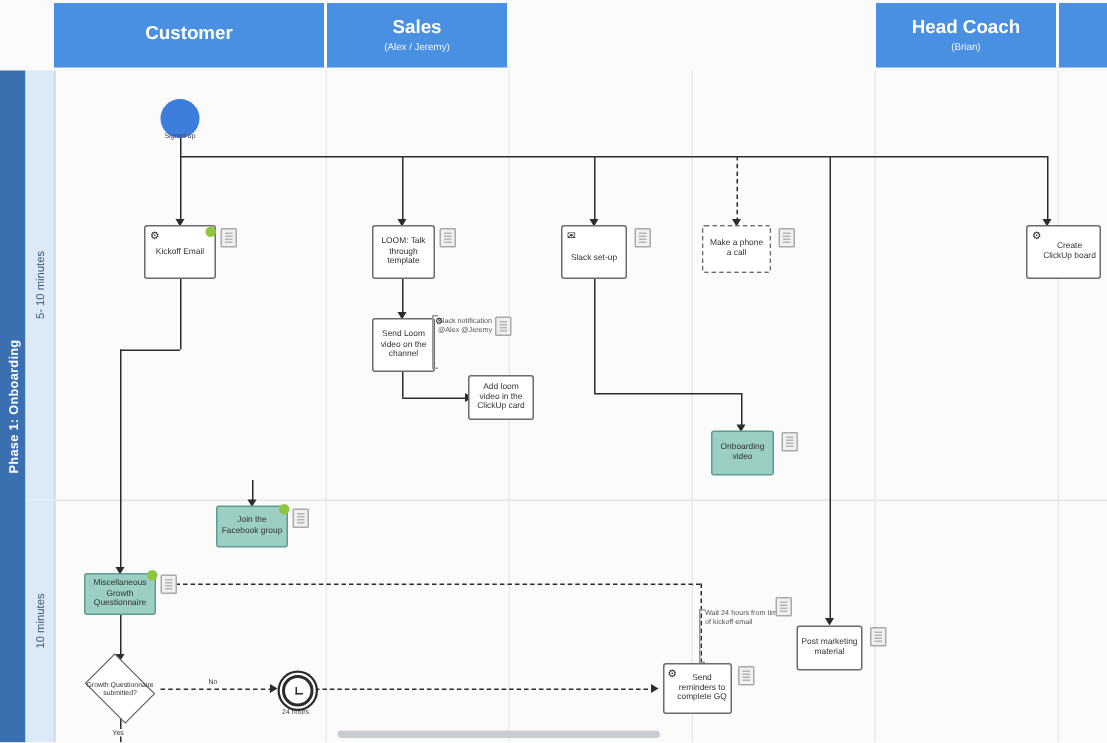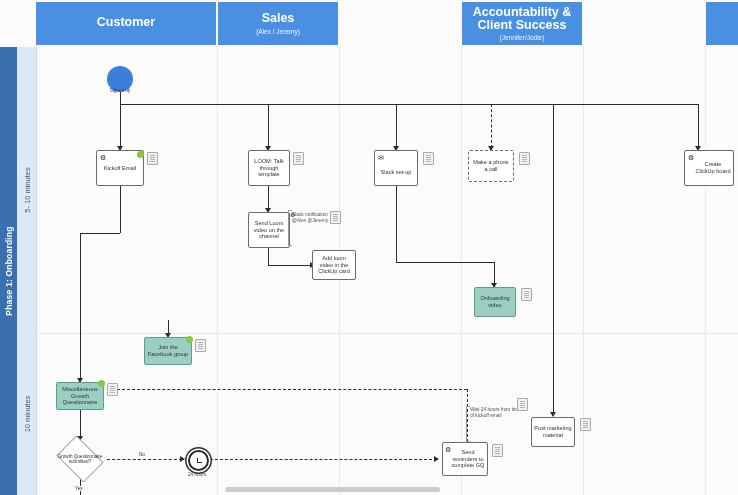--- a/index.html
+++ b/index.html
@@ -89,23 +89,23 @@
 
   <div class="hdr-strip">
     <div class="lane-hdr" style="left:0px;width:182px;">
       <div class="t">Customer</div>
       <div class="s"></div>
     </div>
     <div class="lane-hdr" style="left:182px;width:122px;">
       <div class="t">Sales</div>
       <div class="s">(Alex / Jeremy)</div>
     </div>
-    <div class="lane-hdr" style="left:426px;width:122px;">
-      <div class="t">Accountability &amp; Client Success</div>
-      <div class="s">(Jennifer/Jodie)</div>
+    <div class="lane-hdr" style="left:548px;width:122px;">
+      <div class="t">Head Coach</div>
+      <div class="s">(Brian)</div>
     </div>
     <div class="lane-hdr" style="left:670px;width:32px;border-right:none;"></div>
   </div>
 
   <div class="lane-col" style="left:36px;width:182px;"></div>
   <div class="lane-col" style="left:218px;width:122px;"></div>
   <div class="lane-col" style="left:340px;width:122px;"></div>
   <div class="lane-col" style="left:462px;width:122px;"></div>
   <div class="lane-col" style="left:584px;width:122px;"></div>
   <div class="row-div" style="top:333px;"></div>

